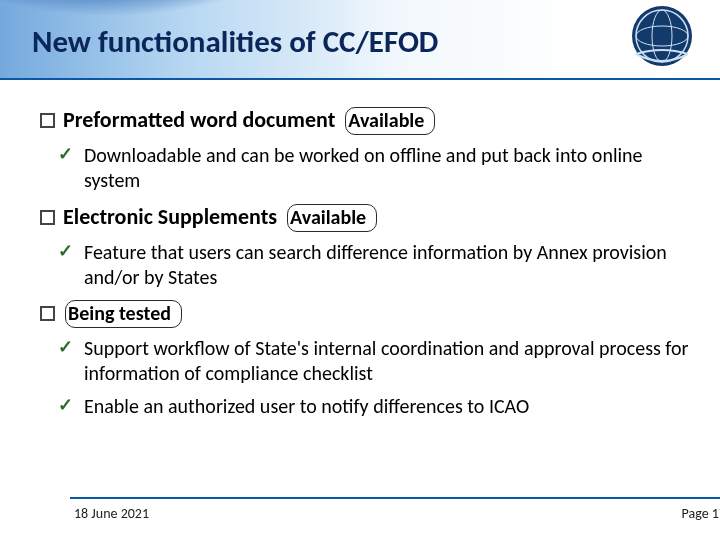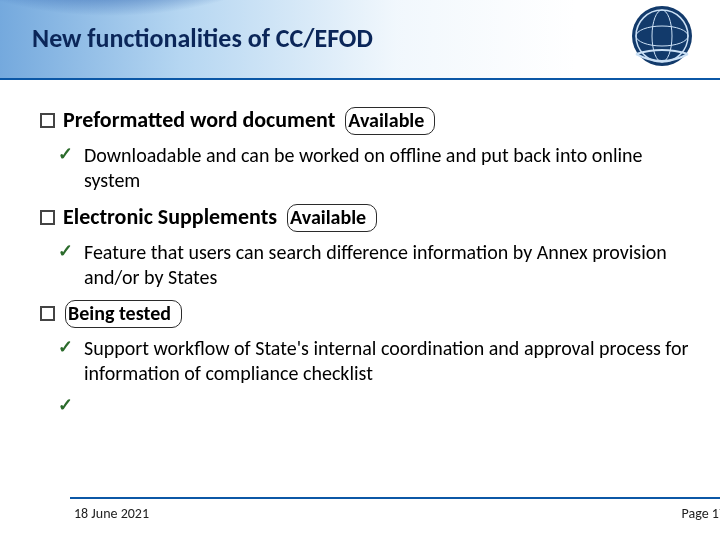--- a/index.html
+++ b/index.html
@@ -18,21 +18,21 @@
   .header-swoosh {
     position: absolute;
     width: 720px; height: 78px;
     background:
       radial-gradient(ellipse 420px 280px at 110px -180px, rgba(36,90,170,0.0) 58%, rgba(36,90,170,0.55) 62%, rgba(36,90,170,0.0) 70%),
       linear-gradient(90deg, rgba(70,140,210,0.75) 0%, rgba(120,180,230,0.55) 25%, rgba(200,225,245,0.25) 55%, rgba(255,255,255,0) 80%);
   }
   .title {
     position: absolute;
     top: 22px; left: 32px;
-    font-size: 26px;
+    font-size: 31px;
     font-weight: 700;
     color: #0b2659;
     z-index: 2;
   }
   .logo {
     position: absolute;
     top: 2px; right: 12px;
     width: 92px; height: 68px;
     z-index: 2;
   }
@@ -150,20 +150,21 @@
   <div class="section-head">
     <span class="box"></span>
     <span class="pill">Being tested</span>
   </div>
   <div class="bullet">
     <span class="check">✓</span>
     <span>Support workflow of State's internal coordination and approval process for information of compliance checklist</span>
   </div>
   <div class="bullet">
     <span class="check">✓</span>
+    <span>Enable an authorized user to notify differences to ICAO</span>
   </div>
 
 </div>
 
 <div class="footer">
   <div class="footer-line"></div>
   <div class="footer-row">
     <span>18 June 2021</span>
     <span>Page 17</span>
   </div>

